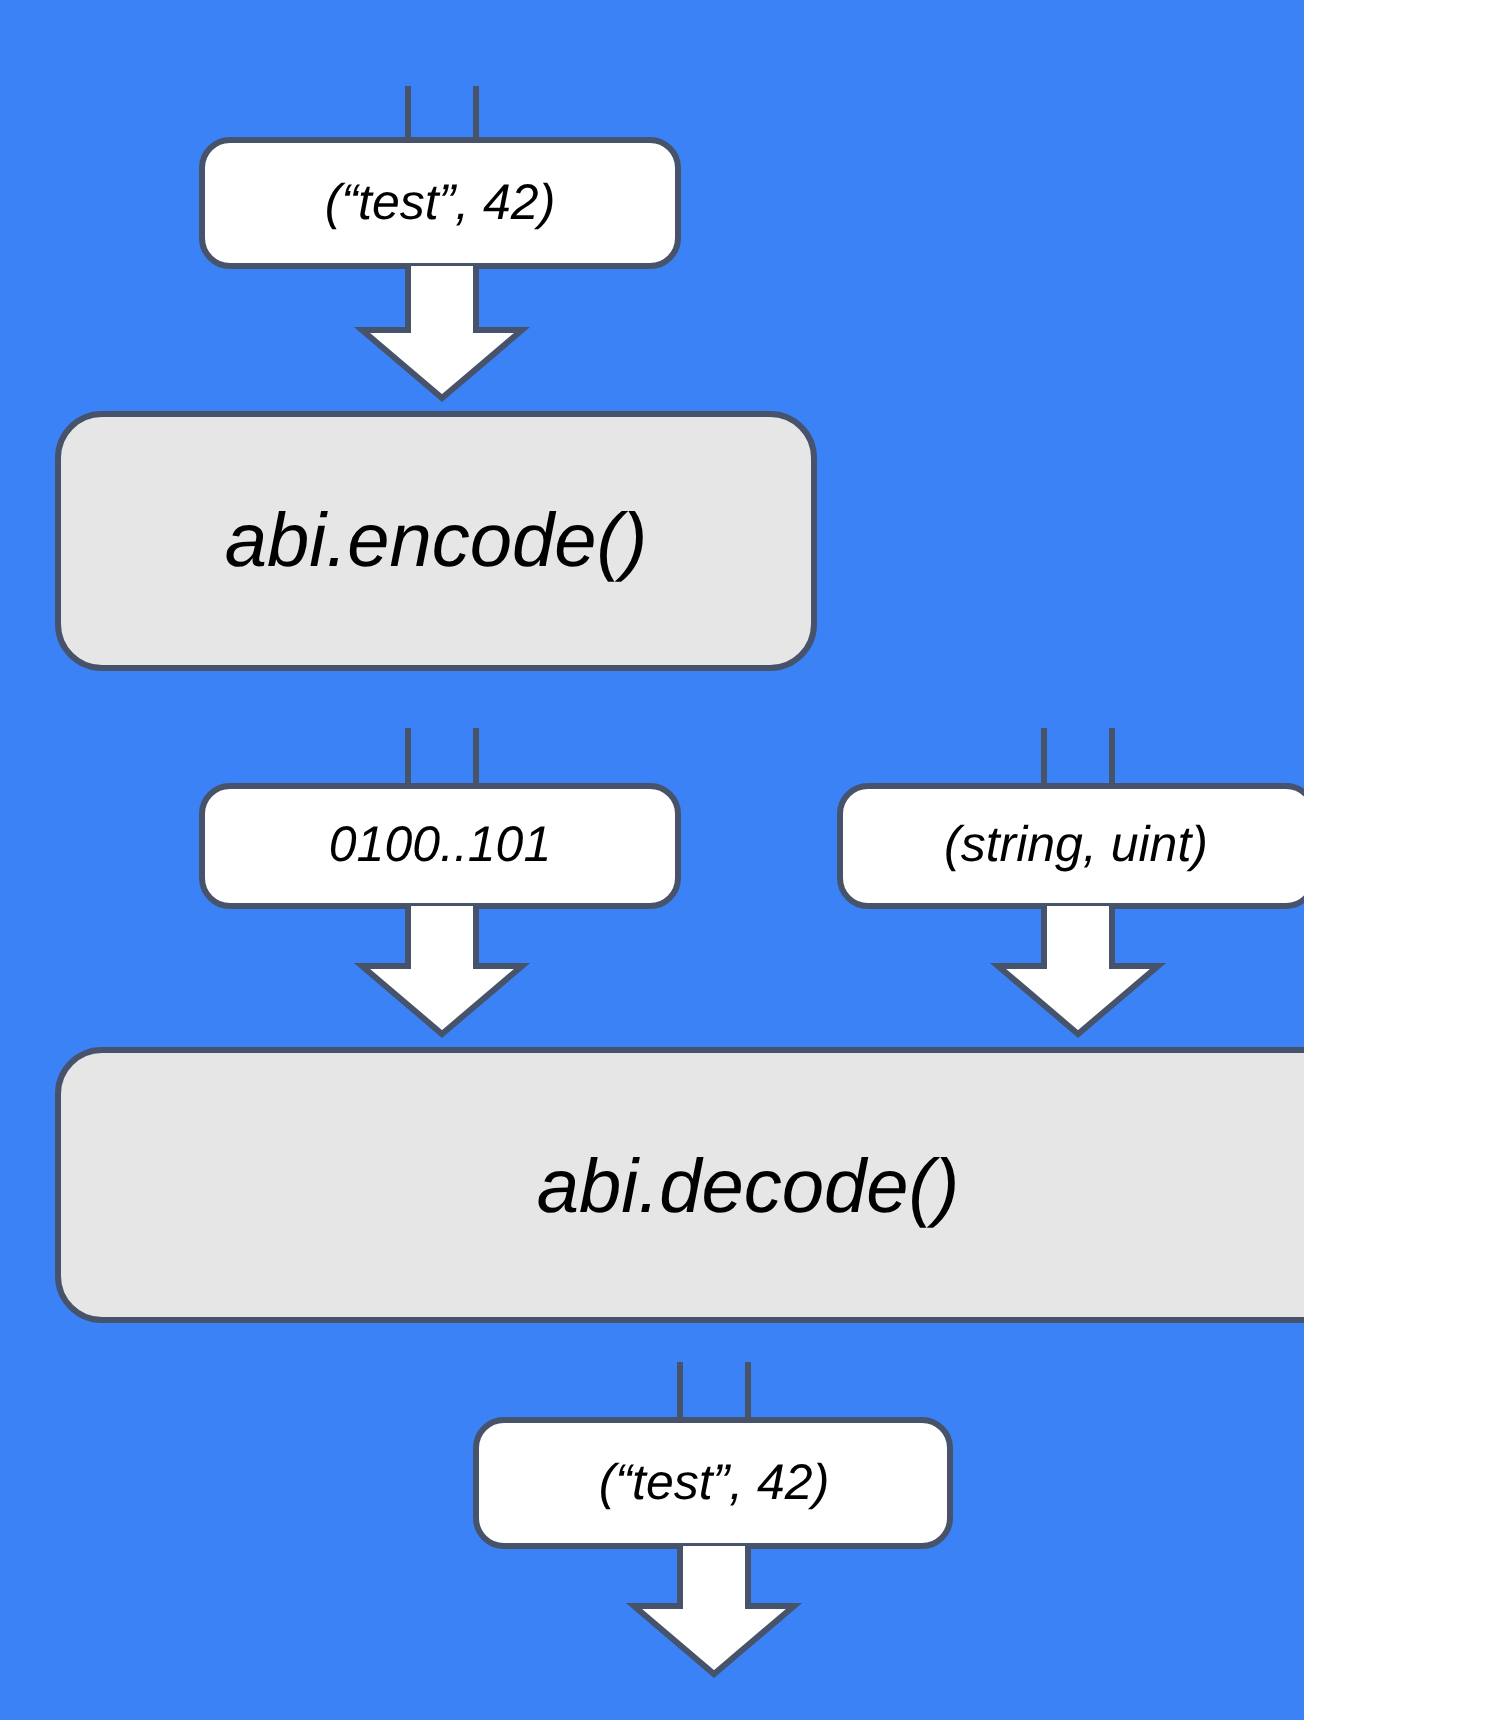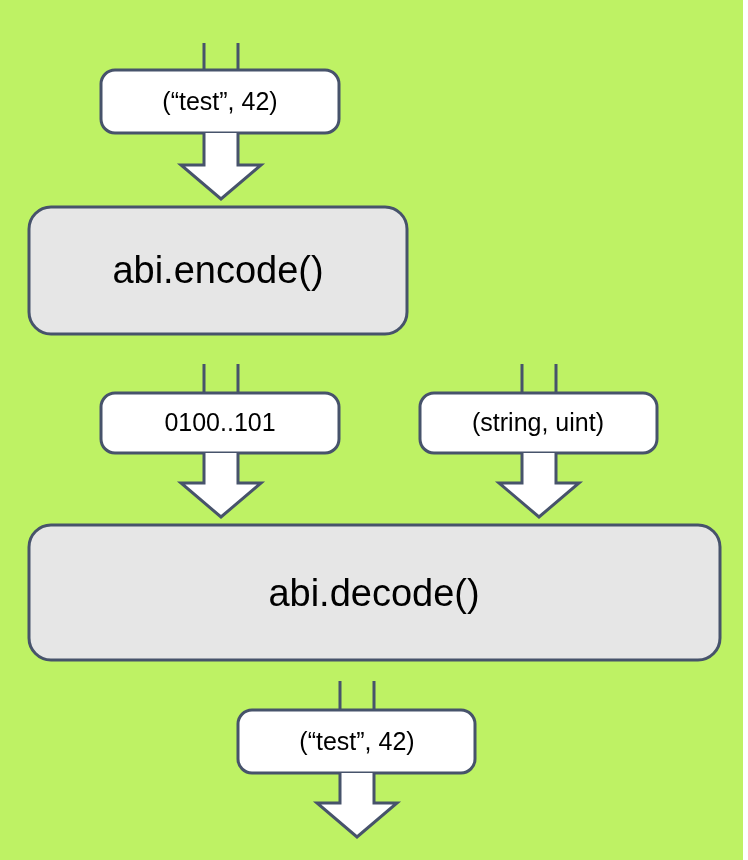--- a/index.html
+++ b/index.html
@@ -5,24 +5,25 @@
   html, body {
     margin: 0;
     padding: 0;
     background: #ffffff;
   }
   body {
     font-family: "Liberation Sans", sans-serif;
   }
   #canvas {
     position: relative;
-    width: 743px;
+    width: 652px;
     height: 860px;
-    background: #bef264;
+    background: #3b82f6;
     overflow: hidden;
+    font-style: italic;
   }
   #diagram-svg {
     position: absolute;
     left: 0;
     top: 0;
     width: 748px;
     height: 860px;
   }
   .node-label {
     font-family: "Liberation Sans", sans-serif;

